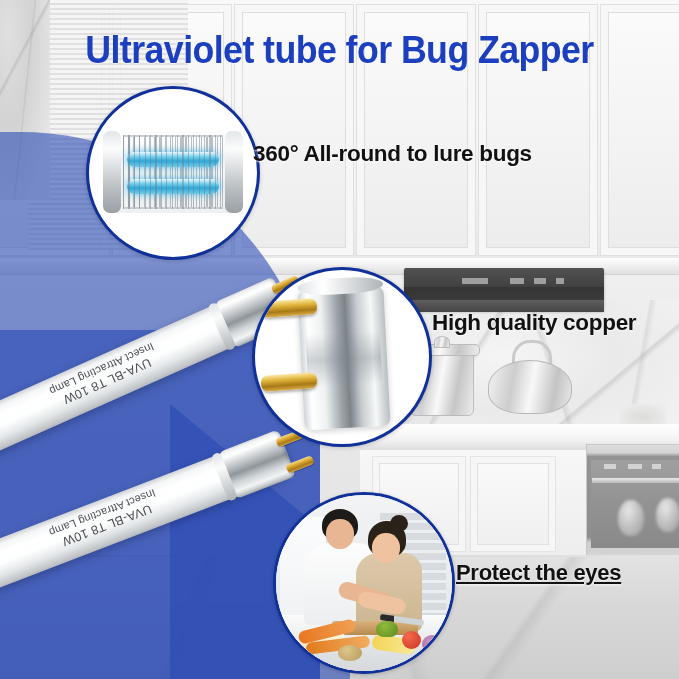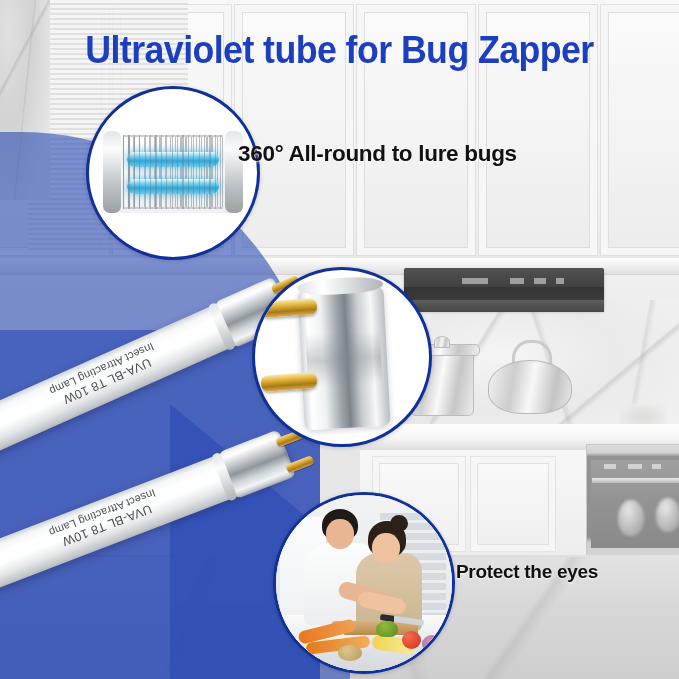--- a/index.html
+++ b/index.html
@@ -473,23 +473,23 @@
 
   .callout {
     position: absolute;
     font-family: "Liberation Sans", sans-serif;
     font-weight: bold;
     color: #111111;
     line-height: 1.12;
     text-shadow: 0 1px 2px rgba(255,255,255,.85);
     white-space: nowrap;
   }
-  .callout-1 { left: 238px; top: 141px; font-size: 22.5px; letter-spacing: -0.3px; }
+  .callout-1 { left: 253px; top: 141px; font-size: 22.5px; letter-spacing: -0.3px; }
   .callout-2 { left: 432px; top: 310px; font-size: 22.5px; letter-spacing: -0.3px; }
-  .callout-3 { left: 456px; top: 561px; font-size: 19px; letter-spacing: -0.3px; }
+  .callout-3 { left: 456px; top: 561px; font-size: 22px; letter-spacing: -0.3px; text-decoration: underline; }
 </style>
 </head>
 <body>
 
 <div class="poster">
 
   <div class="bg-kitchen">
     <div class="bg-wall"></div>
 
     <div class="cab-upper">
@@ -611,17 +611,18 @@
       <div class="veg v-onion"></div>
       <div class="veg v-potato"></div>
     </div>
   </div>
 
   <div class="title">Ultraviolet tube for Bug Zapper</div>
 
   <div class="callout callout-1">360° All-round to lure bugs</div>
 
   <div class="callout callout-2">
+    <div>High quality copper</div>
   </div>
 
   <div class="callout callout-3">Protect the eyes</div>
 
 </div>
 
 </body></html>

